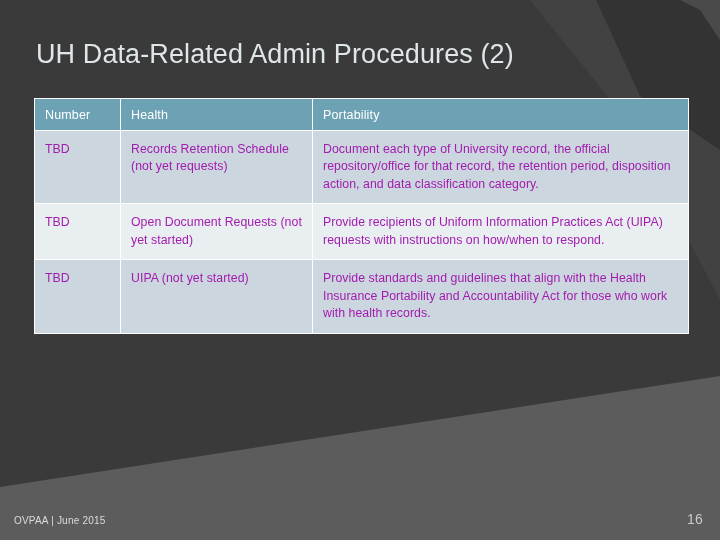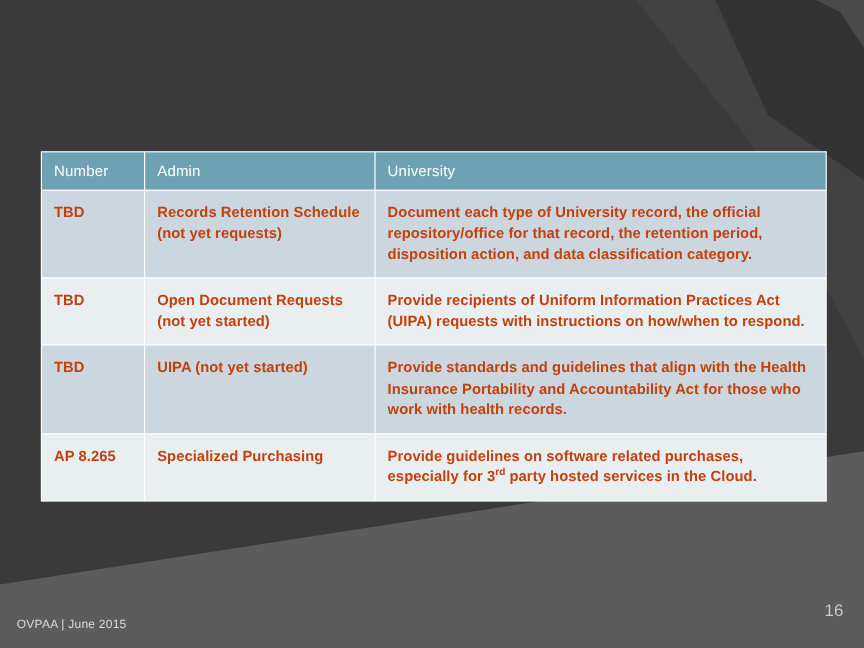--- a/index.html
+++ b/index.html
@@ -48,21 +48,20 @@
     line-height: 1.25;
     white-space: nowrap;
   }
 
   
   .table-wrap {
     position: absolute;
     left: 34px;
     top: 98px;
     width: 652px;
-    margin-top: 28px;
   }
 
   table.proc {
     width: 100%;
     border-collapse: separate;
     border-spacing: 1px;
     background: #ffffff;
     table-layout: fixed;
   }
 
@@ -72,22 +71,22 @@
     font-size: 12.5px;
     font-weight: 400;
     text-align: left;
     padding: 9px 10px 8px 10px;
     vertical-align: middle;
     letter-spacing: 0.15px;
   }
 
   table.proc td {
     font-size: 12.3px;
-    font-weight: 700;
-    color: #c2410c;
+    font-weight: 400;
+    color: #a21caf;
     padding: 10px 10px 10px 10px;
     vertical-align: top;
     line-height: 1.42;
     letter-spacing: 0.05px;
   }
 
   table.proc tbody tr.odd td { background: #ccd6de; }
   table.proc tbody tr.even td { background: #e9eef1; }
 
   .col-number { width: 85px; }
@@ -115,53 +114,54 @@
     bottom: 14px;
     font-size: 10px;
     color: #dcdcdc;
     letter-spacing: 0.2px;
     white-space: nowrap;
   }
 
   .page-number {
     position: absolute;
     right: 17px;
-    bottom: 24px;
+    bottom: 13px;
     font-size: 14px;
     color: #c9c9c9;
     letter-spacing: 0.2px;
   }
 </style>
 </head>
 <body>
 
 <div class="slide">
 
   <svg class="bg-shapes" viewBox="0 0 720 540" preserveAspectRatio="none">
     <rect x="0" y="0" width="720" height="540" fill="#3a3a3a"></rect>
     <polygon points="530,0 720,0 720,300 625,118" fill="#424242"></polygon>
     <polygon points="596,0 720,0 720,150 640,96" fill="#333333"></polygon>
     <polygon points="0,487 720,487 720,540 0,540" fill="#5c5c5c"></polygon>
     <polygon points="0,487 720,376 720,540 0,540" fill="#5c5c5c"></polygon>
     <polygon points="680,0 720,0 720,40 700,10" fill="#4a4a4a"></polygon>
   </svg>
 
+  <h1 class="title">UH Data-Related Admin Procedures (2)</h1>
 
   <div class="table-wrap">
     <table class="proc">
       <colgroup>
         <col class="col-number">
         <col class="col-title">
         <col class="col-desc">
       </colgroup>
       <thead>
         <tr>
           <th>Number</th>
-          <th>Admin</th>
-          <th>University</th>
+          <th>Health</th>
+          <th>Portability</th>
         </tr>
       </thead>
       <tbody>
 
         <tr class="odd">
           <td class="num">TBD</td>
           <td class="ttl">Records Retention Schedule (not yet requests)</td>
           <td class="desc">Document each type of University record, the official repository/office for that record, the retention period, disposition action, and data classification category.</td>
         </tr>
 
@@ -170,25 +170,20 @@
           <td class="ttl">Open Document Requests (not yet started)</td>
           <td class="desc">Provide recipients of Uniform Information Practices Act (UIPA) requests with instructions on how/when to respond.</td>
         </tr>
 
         <tr class="odd">
           <td class="num">TBD</td>
           <td class="ttl">UIPA (not yet started)</td>
           <td class="desc">Provide standards and guidelines that align with the Health Insurance Portability and Accountability Act for those who work with health records.</td>
         </tr>
 
-        <tr class="even">
-          <td class="num">AP 8.265</td>
-          <td class="ttl">Specialized Purchasing</td>
-          <td class="desc"><span>Provide guidelines on software related purchases, especially for 3</span><sup>rd</sup><span> party hosted services in the Cloud.</span></td>
-        </tr>
 
       </tbody>
     </table>
   </div>
 
   <div class="footer-bar"></div>
   <div class="footer-note">OVPAA | June 2015</div>
   <div class="page-number">16</div>
 
 </div>

